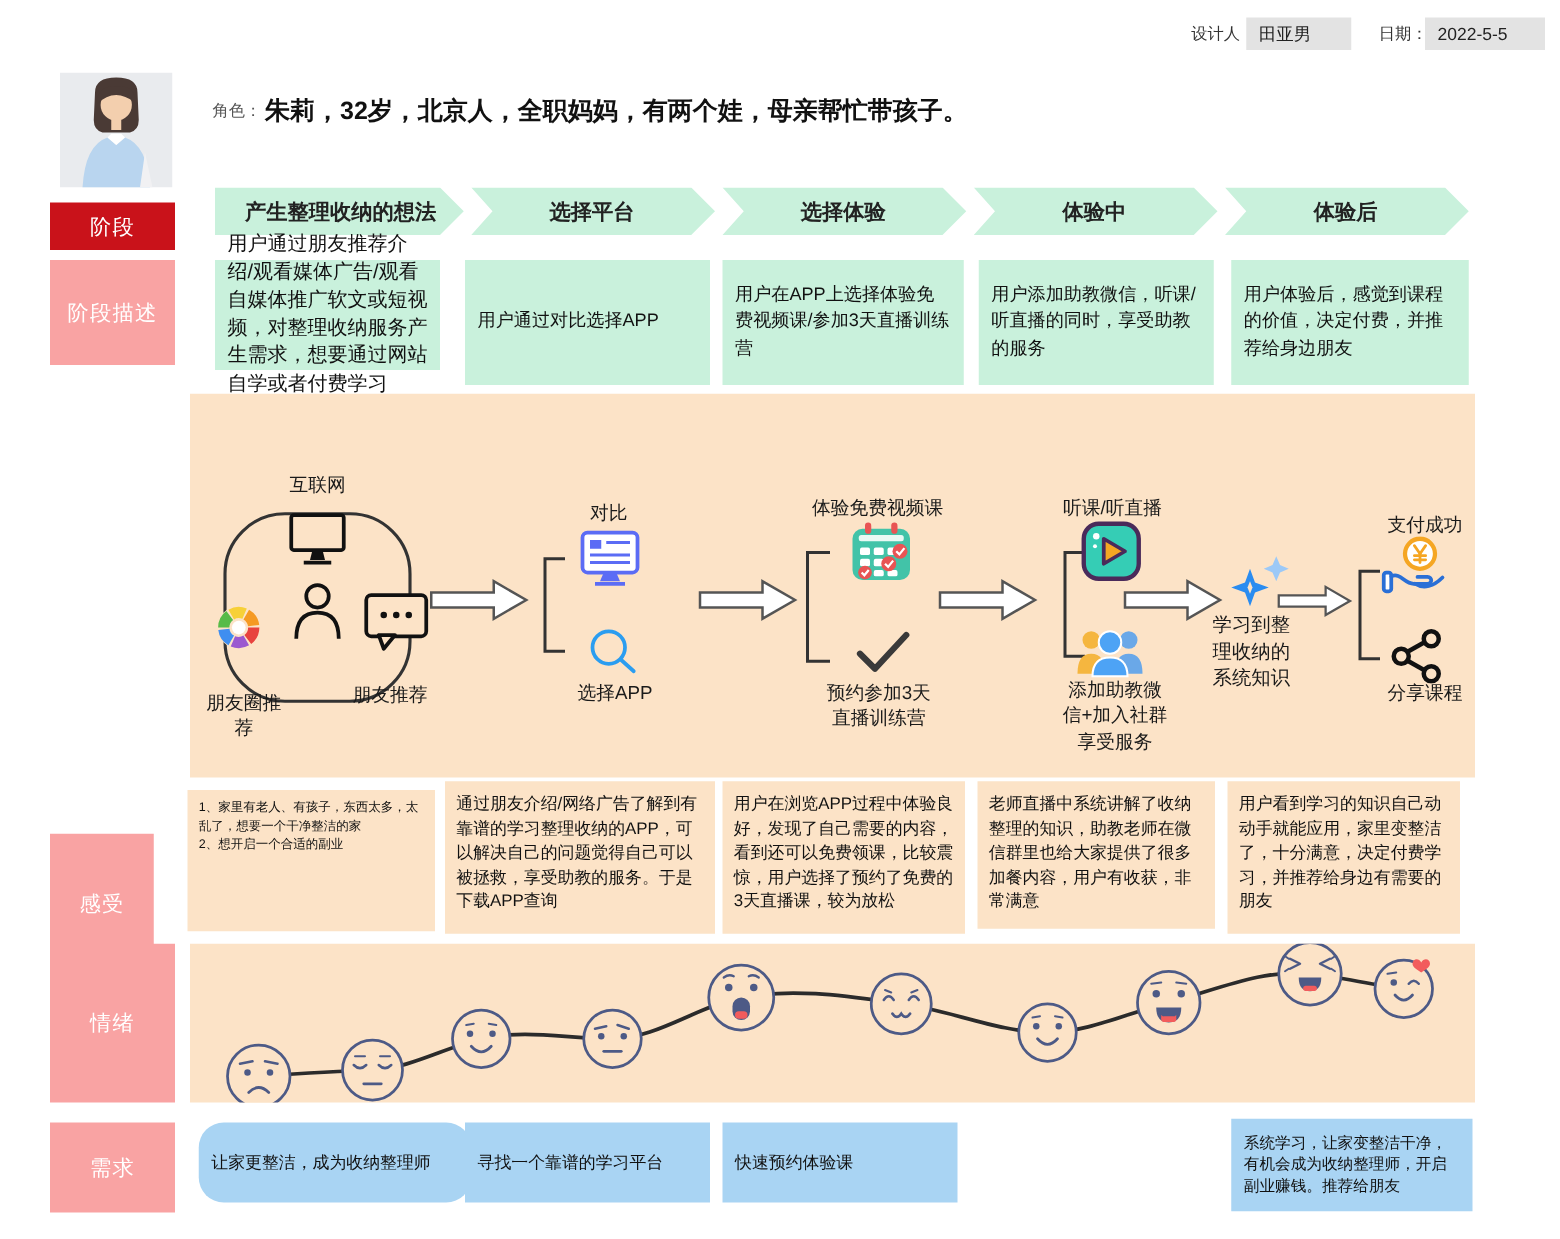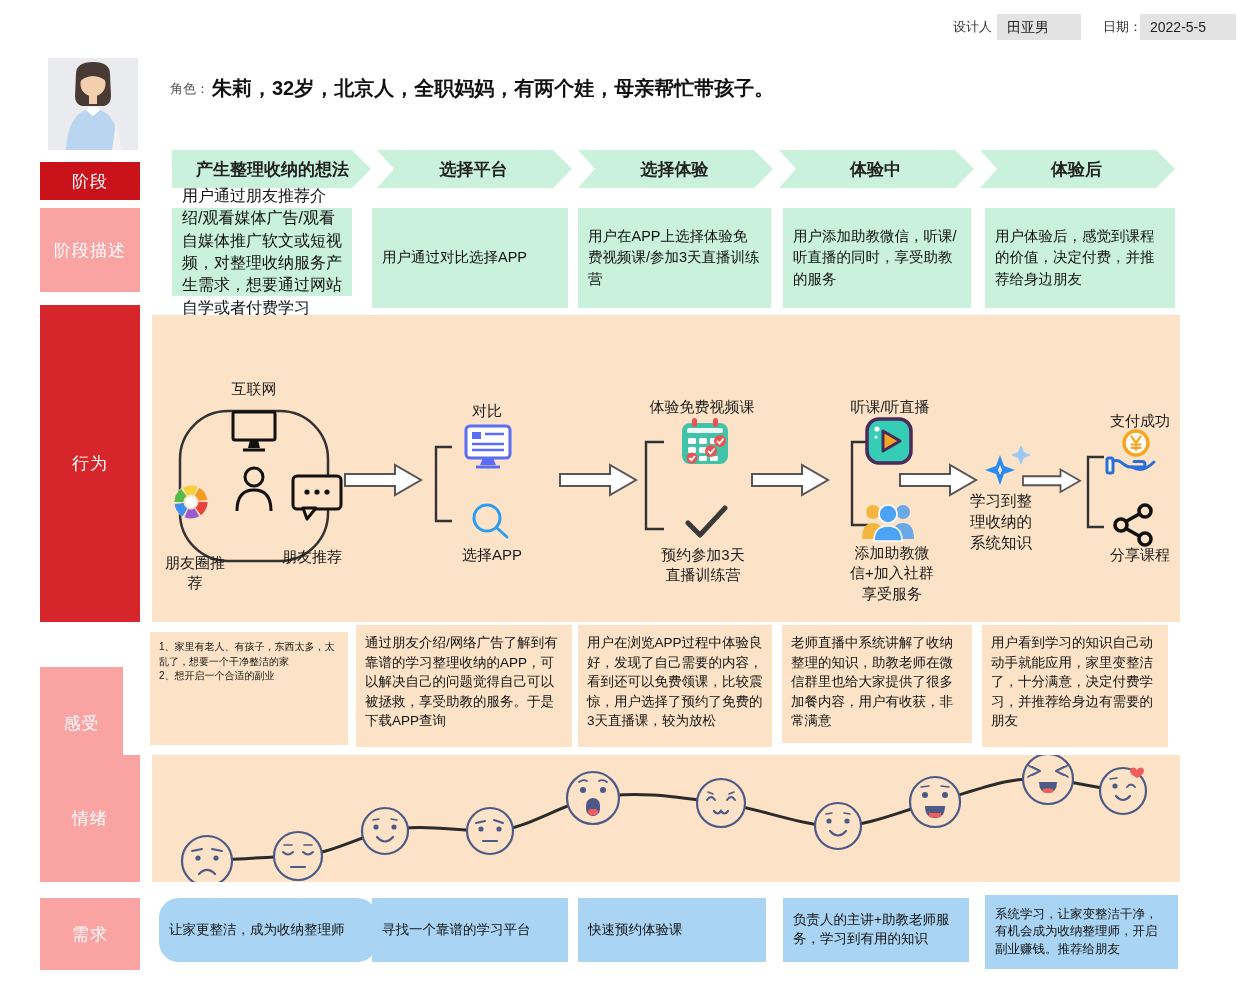--- a/index.html
+++ b/index.html
@@ -54,21 +54,20 @@
       <path d="M18,92 Q20,58 38,52 L45,58 L52,52 Q70,58 72,92 Z" fill="#b9d5ef"></path>
       <path d="M38,52 L45,58 L52,52 L49,49 L41,49 Z" fill="#ffffff"></path>
       <path d="M64,92 L68,64 L74,92 Z" fill="#f1f1f3"></path>
     </svg>
   </div>
   <div class="abs role-label" style="left:170px;top:80px;">角色：</div>
   <div class="abs role-text" style="left:212px;top:75px;width:900px;font-weight:bold;">朱莉，32岁，北京人，全职妈妈，有两个娃，母亲帮忙带孩子。</div>
 
   <div class="abs rail red" style="left:40px;top:162px;width:100px;height:38px;">阶段</div>
   <div class="abs rail pink" style="left:40px;top:208px;width:100px;height:84px;">阶段描述</div>
-  <div class="abs rail red2" style="left:40px;top:305px;width:100px;height:317px;">行为</div>
   <div class="abs rail pink" style="left:40px;top:667px;width:83px;height:113px;">感受</div>
   <div class="abs rail pink" style="left:40px;top:755px;width:100px;height:127px;">情绪</div>
   <div class="abs rail pink" style="left:40px;top:898px;width:100px;height:72px;">需求</div>
 
   <div class="abs stage-row" style="left:172px;top:150px;">
     <div class="stage-cell">
       <svg width="201" height="38">
           <polygon points="0,0 180,0 199,19 180,38 0,38" fill="#c9f1dc"></polygon>
         </svg>
       <span>产生整理收纳的想法</span>
@@ -350,16 +349,15 @@
         <path d="M-13,-12 L-6,-13" stroke="#4d5a86" stroke-width="1.6" stroke-linecap="round"></path>
         <path d="M-7,5 Q0,13 7,5" stroke="#4d5a86" stroke-width="2.2" fill="none" stroke-linecap="round"></path>
         <path d="M14,-21 C16,-25 21,-24 21,-20 C21,-17 17,-15 14,-13 C11,-15 7,-17 7,-20 C7,-24 12,-25 14,-21 Z" fill="#f25c5c"></path>
       </g>
     </svg>
   </div>
 
   <div class="abs bluebox" style="left:159px;top:898px;width:218px;height:64px;border-radius:20px;">让家更整洁，成为收纳整理师</div>
   <div class="abs bluebox" style="left:372px;top:898px;width:196px;height:64px;">寻找一个靠谱的学习平台</div>
   <div class="abs bluebox" style="left:578px;top:898px;width:188px;height:64px;">快速预约体验课</div>
-  <div class="abs bluebox" style="left:783px;top:898px;width:186px;height:64px;">负责人的主讲+助教老师服务，学习到有用的知识</div>
   <div class="abs bluebox small" style="left:985px;top:895px;width:193px;height:74px;">系统学习，让家变整洁干净，有机会成为收纳整理师，开启副业赚钱。推荐给朋友</div>
 
 </div>
 
 </body></html>

